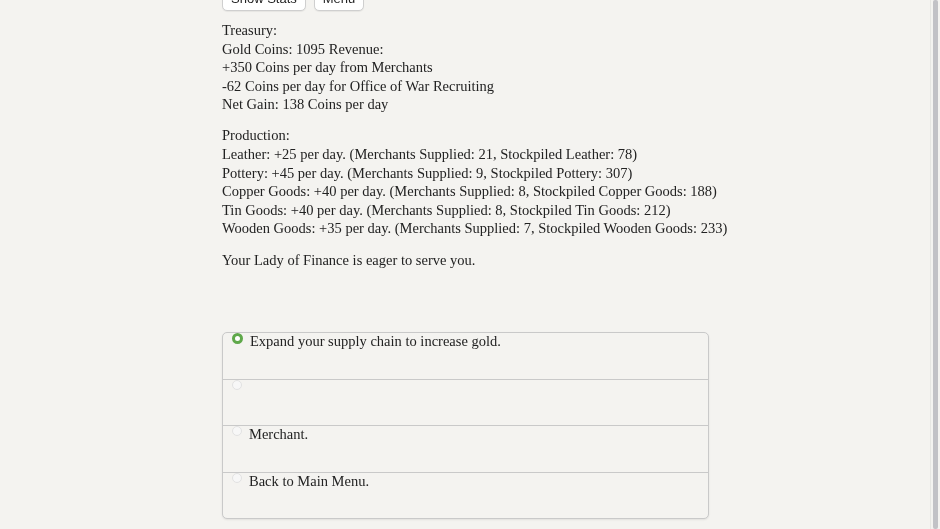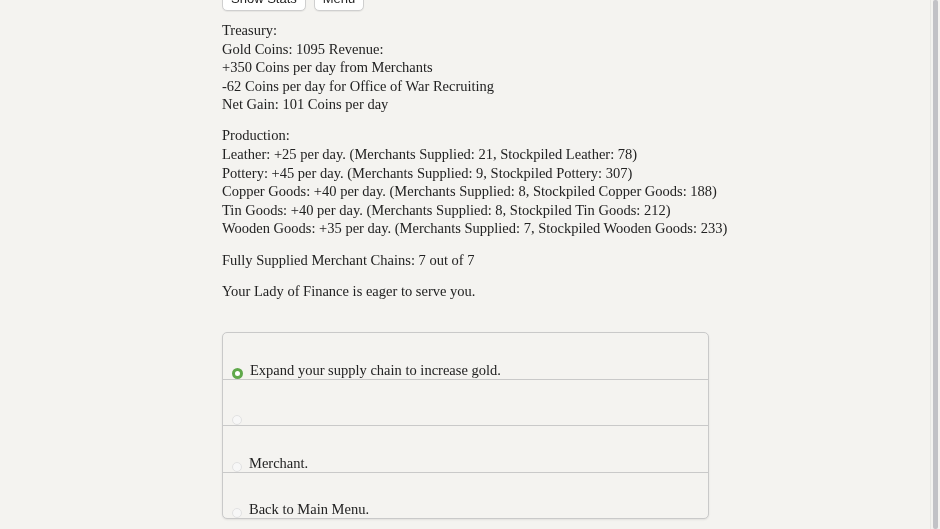--- a/index.html
+++ b/index.html
@@ -52,21 +52,21 @@
       top: 332px;
       width: 485px;
       border: 1px solid #c9c9c9;
       border-radius: 5px;
       background: #f4f3f0;
       box-shadow: 0 1px 2px rgba(0,0,0,0.08);
     }
     .choice {
       height: 45.5px;
       display: flex;
-      align-items: flex-end;
+      align-items: flex-start;
       border-bottom: 1px solid #c9c9c9;
       padding-left: 9px;
     }
     .choice:last-child { border-bottom: none; }
     .radio {
       width: 10px;
       height: 10px;
       border-radius: 50%;
       border: 1px solid #e2e2e2;
       background: #f7f7f7;
@@ -107,31 +107,30 @@
   <div class="top-btn">Show Stats</div>
   <div class="top-btn">Menu</div>
 </div>
 
 <div class="content">
   <p class="para">
     <span class="line">Treasury:</span>
     <span class="line">Gold Coins: 1095 Revenue:</span>
     <span class="line">+350 Coins per day from Merchants</span>
     <span class="line">-62 Coins per day for Office of War Recruiting</span>
-    <span class="line">Net Gain: 101 Coins per day</span>
+    <span class="line">Net Gain: 138 Coins per day</span>
   </p>
   <p class="para">
     <span class="line">Production:</span>
     <span class="line">Leather: +25 per day. (Merchants Supplied: 21, Stockpiled Leather: 78)</span>
     <span class="line">Pottery: +45 per day. (Merchants Supplied: 9, Stockpiled Pottery: 307)</span>
     <span class="line">Copper Goods: +40 per day. (Merchants Supplied: 8, Stockpiled Copper Goods: 188)</span>
     <span class="line">Tin Goods: +40 per day. (Merchants Supplied: 8, Stockpiled Tin Goods: 212)</span>
     <span class="line">Wooden Goods: +35 per day. (Merchants Supplied: 7, Stockpiled Wooden Goods: 233)</span>
   </p>
-  <p class="para">Fully Supplied Merchant Chains: 7 out of 7</p>
   <p class="para">Your Lady of Finance is eager to serve you.</p>
 </div>
 
 <div class="choices">
   <div class="choice">
     <span class="radio selected"></span>
     <span class="choice-label">Expand your supply chain to increase gold.</span>
   </div>
   <div class="choice">
     <span class="radio"></span>

